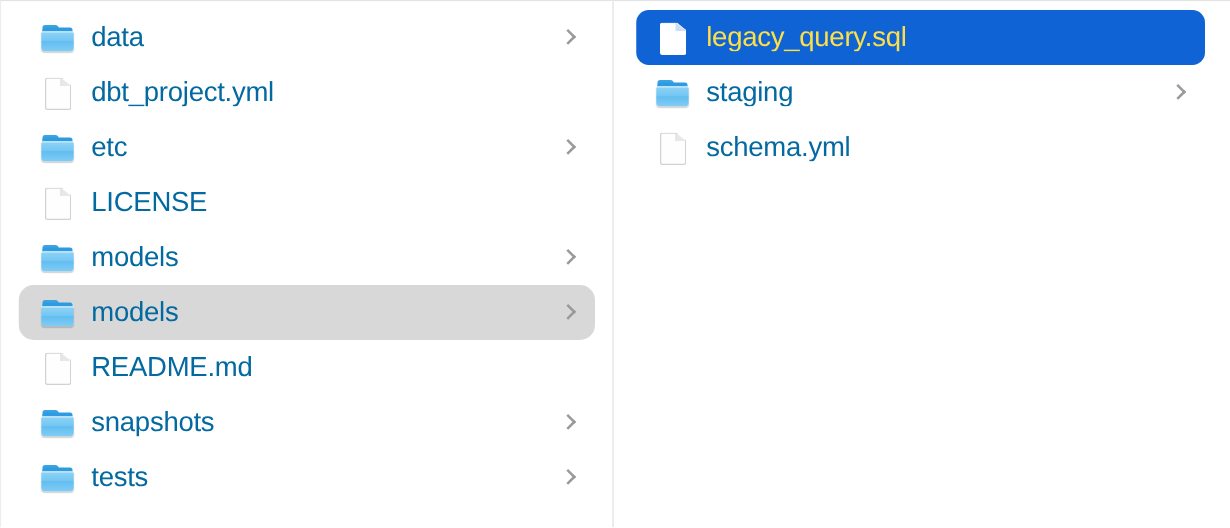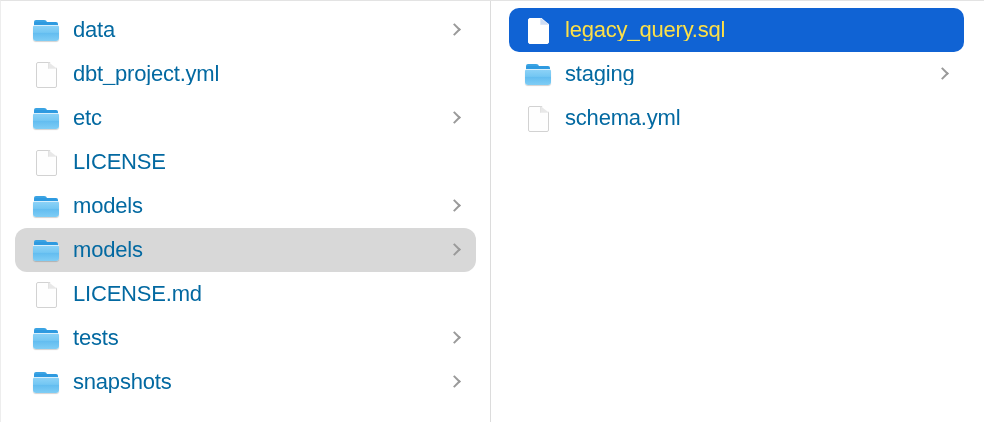--- a/index.html
+++ b/index.html
@@ -272,45 +272,45 @@
           <span class="label">models</span>
           <span class="chevron"></span>
         </div>
         <div class="row">
           <span class="icon-wrap">
             <span class="ic-doc">
               <span class="page"></span>
               <span class="fold"></span>
             </span>
           </span>
-          <span class="label">LICENSE.md</span>
-          <span class="chevron empty"></span>
+          <span class="label">README.md</span>
+          <span class="chevron empty"></span>
+        </div>
+        <div class="row">
+          <span class="icon-wrap">
+            <span class="ic-folder">
+              <span class="tab"></span>
+              <span class="back"></span>
+              <span class="front"></span>
+              <span class="lip"></span>
+            </span>
+          </span>
+          <span class="label">snapshots</span>
+          <span class="chevron"></span>
         </div>
         <div class="row">
           <span class="icon-wrap">
             <span class="ic-folder">
               <span class="tab"></span>
               <span class="back"></span>
               <span class="front"></span>
               <span class="lip"></span>
             </span>
           </span>
           <span class="label">tests</span>
-          <span class="chevron"></span>
-        </div>
-        <div class="row">
-          <span class="icon-wrap">
-            <span class="ic-folder">
-              <span class="tab"></span>
-              <span class="back"></span>
-              <span class="front"></span>
-              <span class="lip"></span>
-            </span>
-          </span>
-          <span class="label">snapshots</span>
           <span class="chevron"></span>
         </div>
       </div>
   </div>
 
   <div class="column col-second">
     <div class="rows">
         <div class="row sel-active">
           <span class="icon-wrap">
             <span class="ic-doc">

